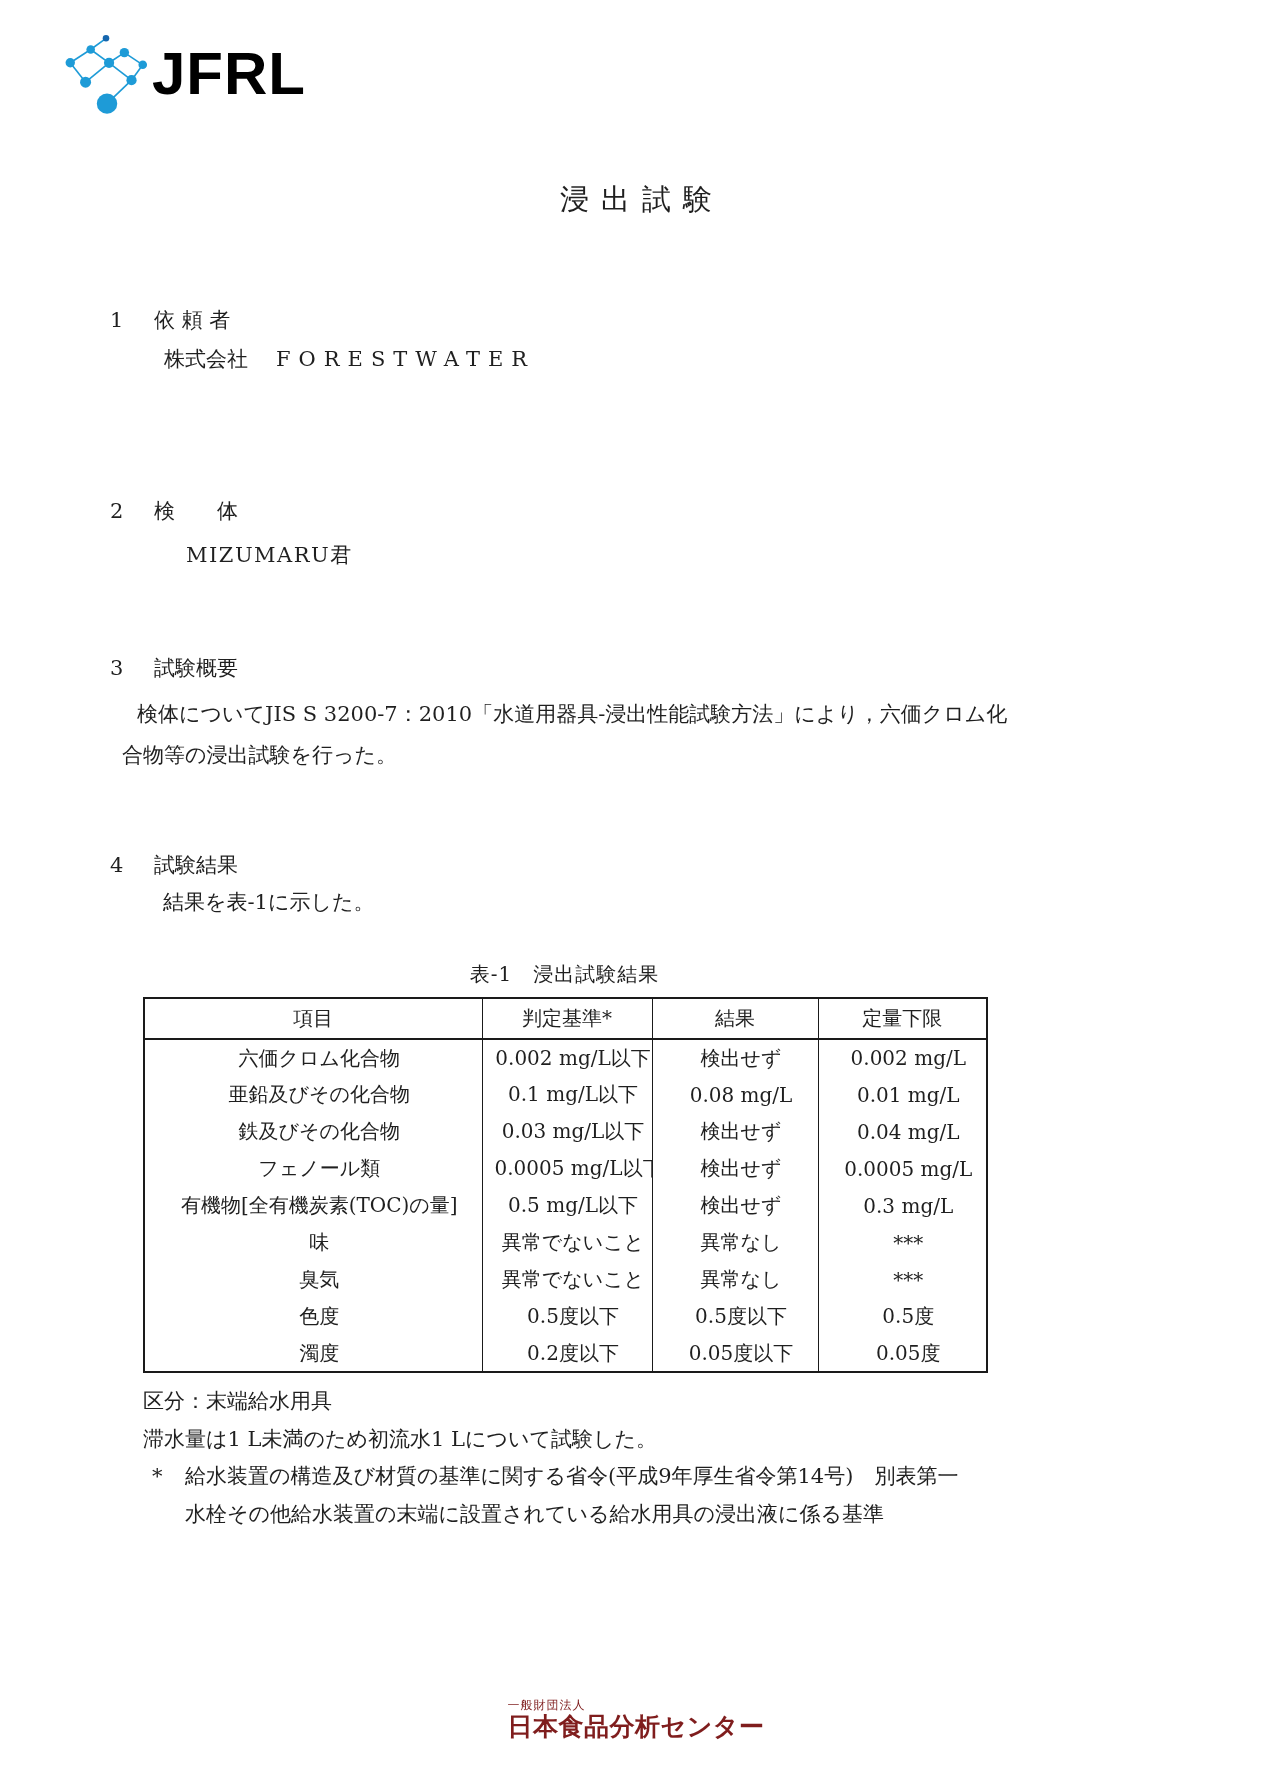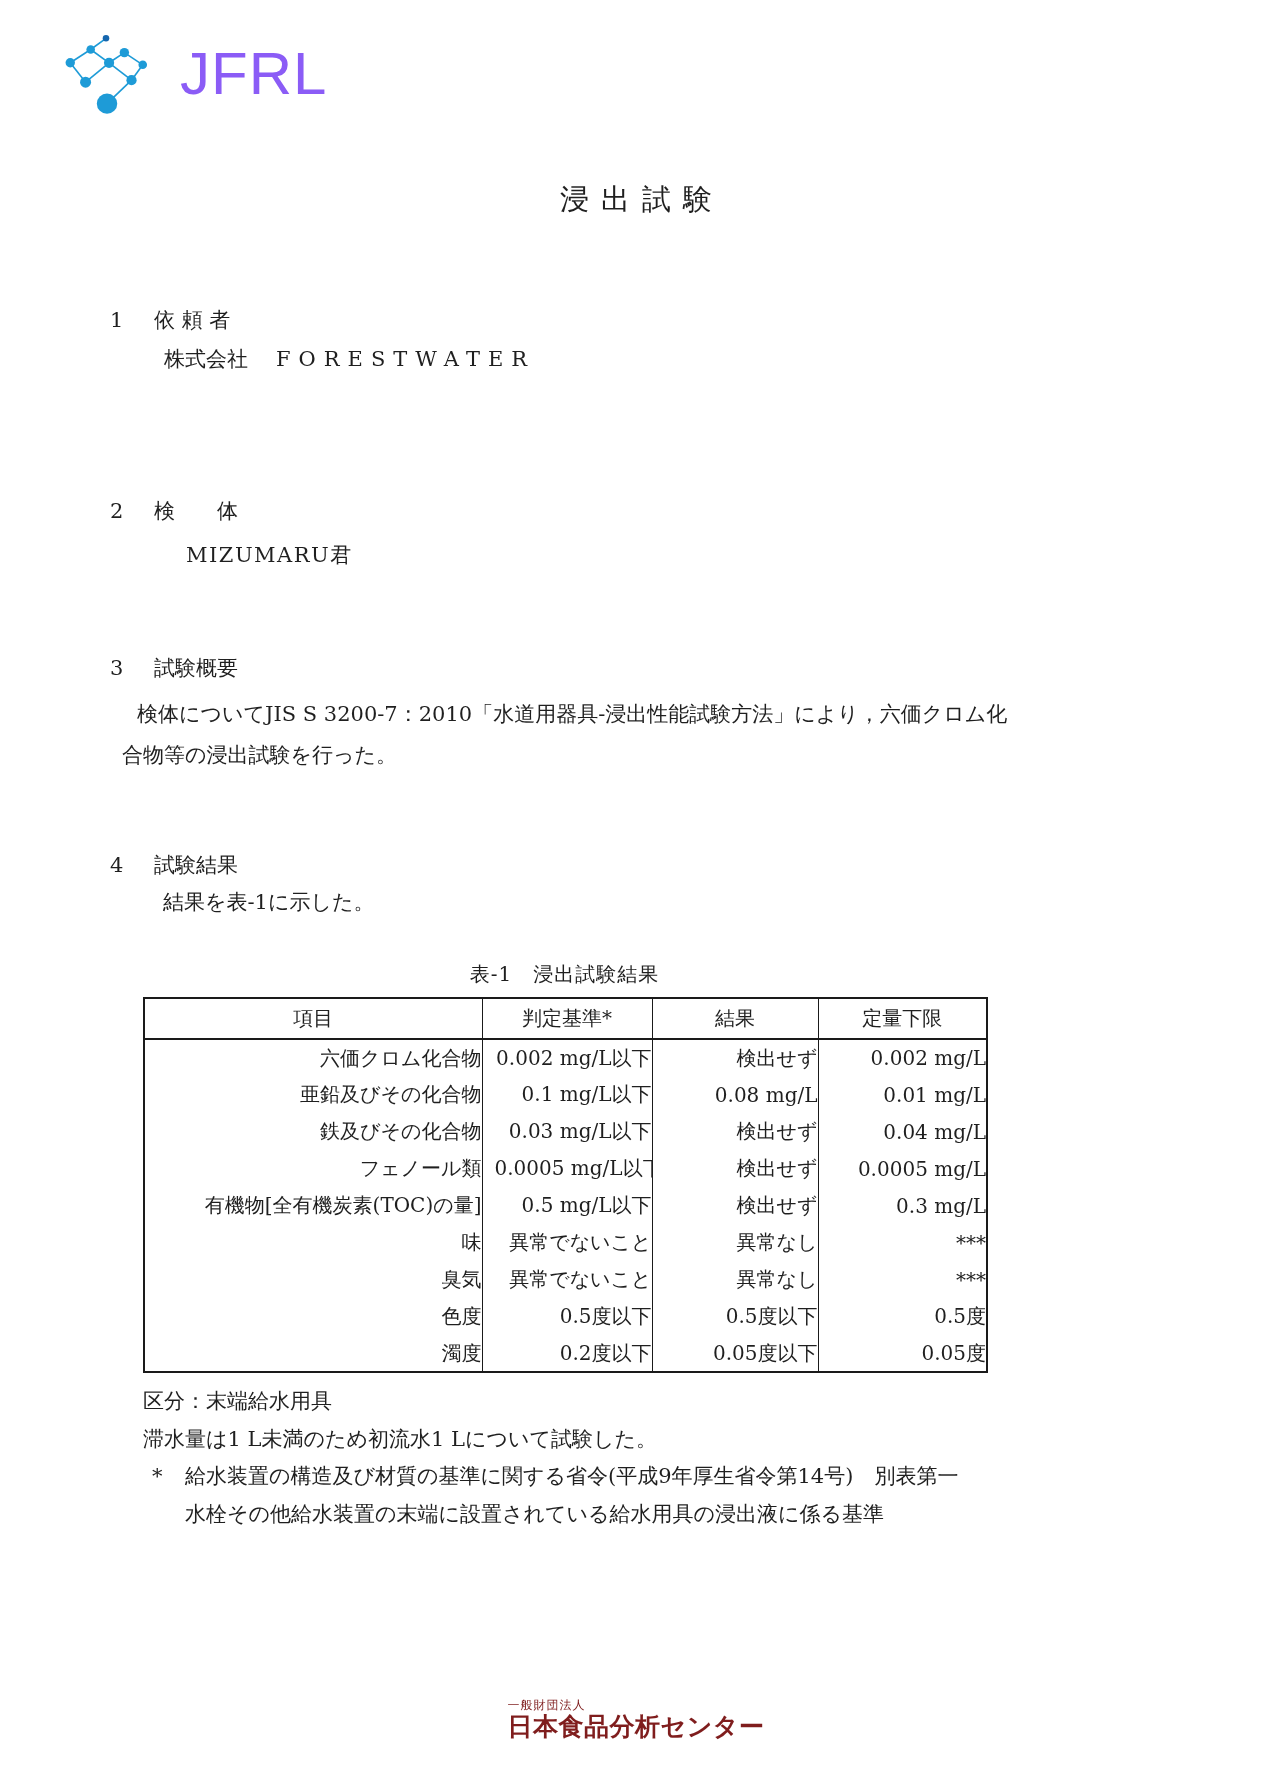--- a/index.html
+++ b/index.html
@@ -12,22 +12,22 @@
     font-family:"DejaVu Serif","Liberation Serif",serif;
     color:#1f1f1f;
     overflow:hidden;
   }
 
   
   .logo-icon { position:absolute; left:58px; top:32px; width:97px; height:82px; }
   .logo-text {
     position:absolute; left:152px; top:44px;
     font-family:"Liberation Sans","DejaVu Sans",sans-serif;
-    font-weight:normal; font-size:60px; line-height:60px;
-    color:#8b5cf6; letter-spacing:1px;margin-left:28px;
+    font-weight:bold; font-size:60px; line-height:60px;
+    color:#000000; letter-spacing:1px;
   }
   .doc-line {
     position:absolute; left:756px; top:90px;
     font-size:20px; letter-spacing:0.5px; white-space:nowrap;
   }
   .doc-line .page-ind { margin-left:24px; }
 
   
   .doc-title {
     position:absolute; top:180px; left:0; width:100%;
@@ -61,21 +61,21 @@
     border:2px solid #1a1a1a;
     font-size:20px;
   }
   table.results th {
     font-weight:normal; text-align:center;
     height:41px;
     border-bottom:2px solid #1a1a1a;
     border-left:1px solid #1a1a1a;
   }
   table.results td {
-    height:37px; text-align:right; vertical-align:middle;
+    height:37px; text-align:center; vertical-align:middle;
     padding-left:12px;
     border-left:1px solid #1a1a1a;
     white-space:nowrap; overflow:hidden;
   }
   table.results th:first-child, table.results td:first-child { border-left:none; }
 
   
   .notes { position:absolute; left:143px; top:1383px; font-size:21px; }
   .notes .note { line-height:37.5px; white-space:nowrap; }
   .notes .star { display:inline-block; padding-left:9px; width:42px; }

